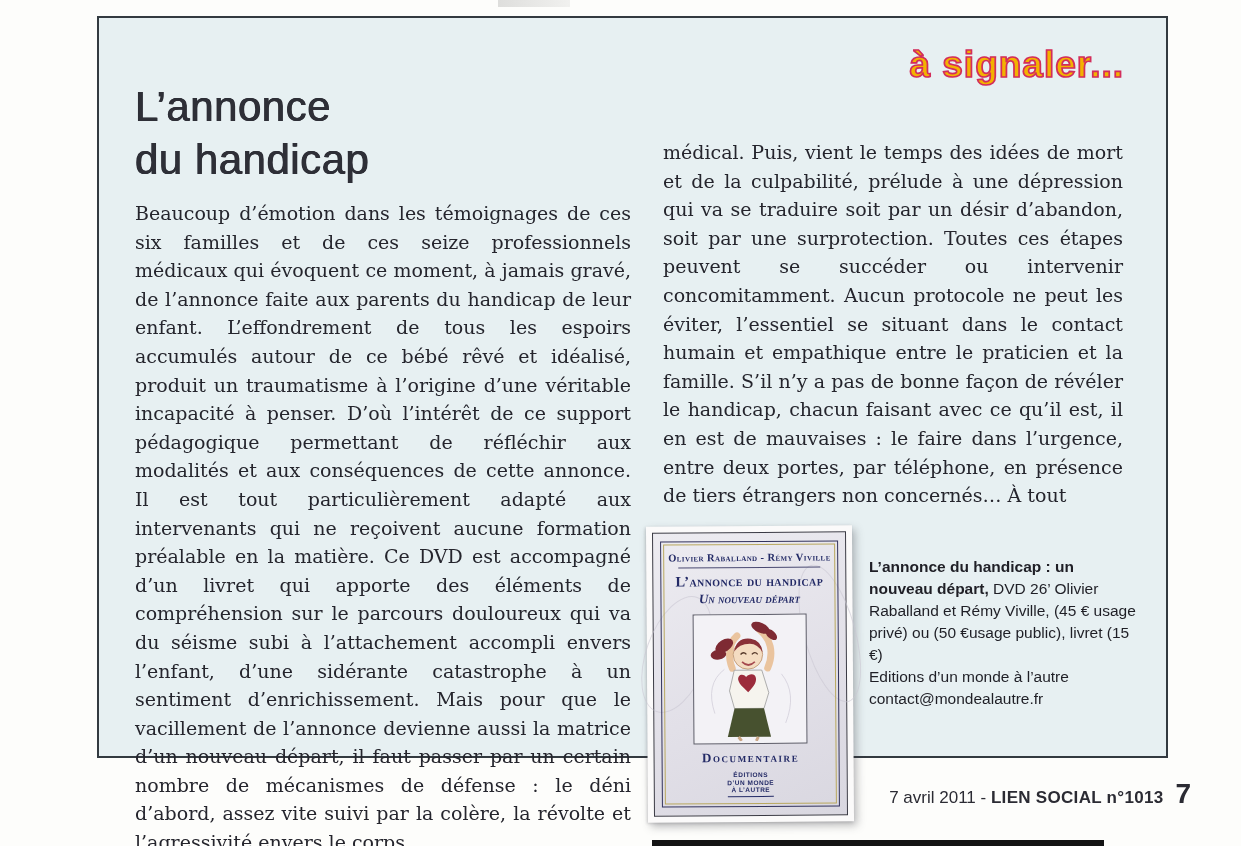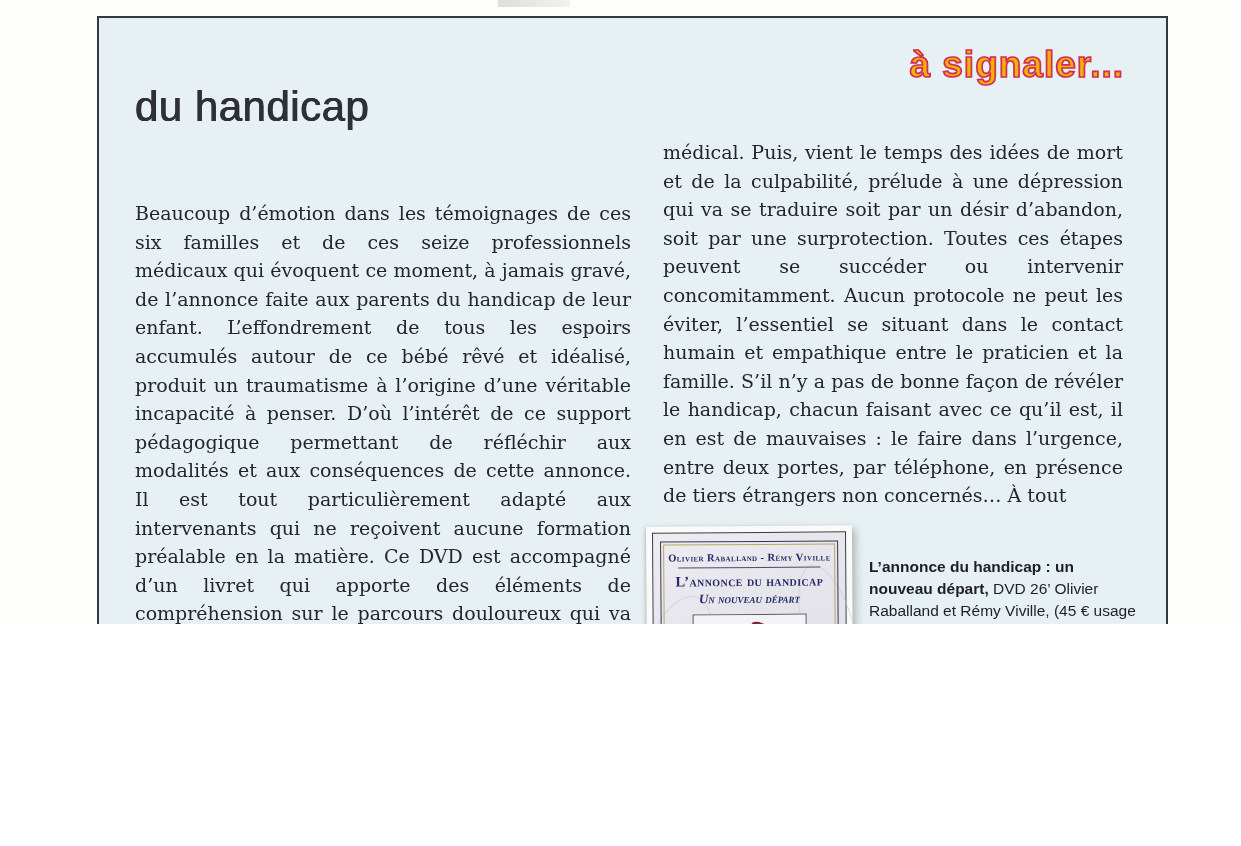--- a/index.html
+++ b/index.html
@@ -1,19 +1,19 @@
 <!DOCTYPE html>
 <html lang="fr"><head>
 <meta charset="utf-8">
 <style>
   html, body { margin: 0; padding: 0; background: #ffffff; }
   #canvas {
     position: relative;
     width: 1241px;
-    height: 624px;
+    height: 846px;
     background: #fdfdfb;
     overflow: hidden;
     font-family: "Liberation Sans", sans-serif;
   }
 
   
   .smudge-top {
     position: absolute; left: 498px; top: 0; width: 72px; height: 7px;
     background: linear-gradient(90deg, #b8b8b6, #e2e2e0); opacity: .45;
   }
@@ -148,20 +148,21 @@
 
 <div id="canvas">
 
   <div class="smudge-top"></div>
 
   <div class="panel">
 
     <div class="signaler">à signaler...</div>
 
     <div class="article-title">
+      <div>L’annonce</div>
       <div>du handicap</div>
     </div>
 
     <div class="col-left serif-body">Beaucoup d’émotion dans les témoignages de ces six familles et de ces seize professionnels médicaux qui évoquent ce moment, à jamais gravé, de l’annonce faite aux parents du handicap de leur enfant. L’effondrement de tous les espoirs accumulés autour de ce bébé rêvé et idéalisé, produit un traumatisme à l’origine d’une véritable incapacité à penser. D’où l’intérêt de ce support pédagogique permettant de réfléchir aux modalités et aux conséquences de cette annonce. Il est tout particulièrement adapté aux intervenants qui ne reçoivent aucune formation préalable en la matière. Ce DVD est accompagné d’un livret qui apporte des éléments de compréhension sur le parcours douloureux qui va du séisme subi à l’attachement accompli envers l’enfant, d’une sidérante catastrophe à un sentiment d’enrichissement. Mais pour que le vacillement de l’annonce devienne aussi la matrice d’un nouveau départ, il faut passer par un certain nombre de mécanismes de défense : le déni d’abord, assez vite suivi par la colère, la révolte et l’agressivité envers le corps</div>
 
     <div class="col-right">
       <p class="serif-body">médical. Puis, vient le temps des idées de mort et de la culpabilité, prélude à une dépression qui va se traduire soit par un désir d’abandon, soit par une surprotection. Toutes ces étapes peuvent se succéder ou intervenir concomitamment. Aucun protocole ne peut les éviter, l’essentiel se situant dans le contact humain et empathique entre le praticien et la famille. S’il n’y a pas de bonne façon de révéler le handicap, chacun faisant avec ce qu’il est, il en est de mauvaises : le faire dans l’urgence, entre deux portes, par téléphone, en présence de tiers étrangers non concernés… À tout</p>
 
       <div class="media-row">
 

